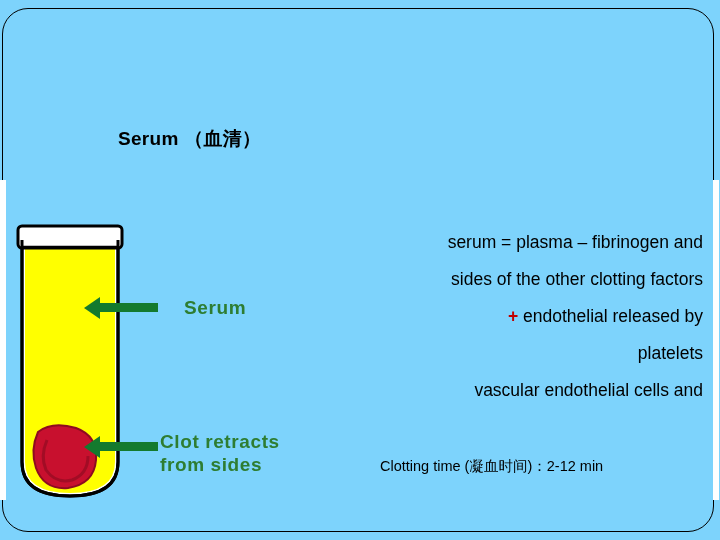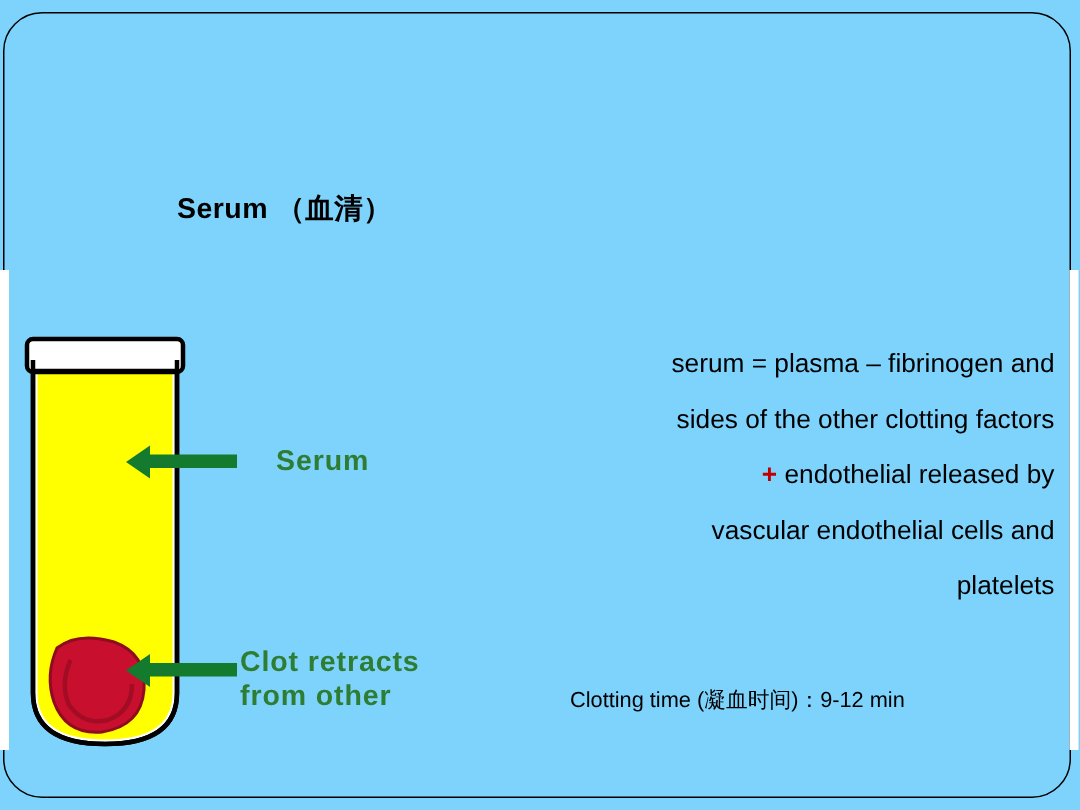--- a/index.html
+++ b/index.html
@@ -138,25 +138,25 @@
     </svg>
   </div>
 
   <div class="arrow-line" style="left:100px; top:303px; width:58px;"></div>
   <div class="arrow-head" style="left:84px; top:297px;"></div>
   <div class="green-label" style="left:160px; top:296px;margin-left:24px;">Serum</div>
 
   <div class="arrow-line" style="left:100px; top:442px; width:58px;"></div>
   <div class="arrow-head" style="left:84px; top:436px;"></div>
   <div class="green-label" style="left:160px; top:430px;">Clot retracts
-from other</div>
+from sides</div>
 
   <div id="body-text">
     <div>serum = plasma – fibrinogen and</div>
     <div>sides of the other clotting factors</div>
     <div><span class="plus">+</span><span> endothelial released by</span></div>
+    <div>platelets</div>
     <div>vascular endothelial cells and</div>
-    <div>platelets</div>
   </div>
 
-  <div id="clotting-time">Clotting time (凝血时间)：9-12 min</div>
+  <div id="clotting-time">Clotting time (凝血时间)：2-12 min</div>
 
 </div>
 
 </body></html>

